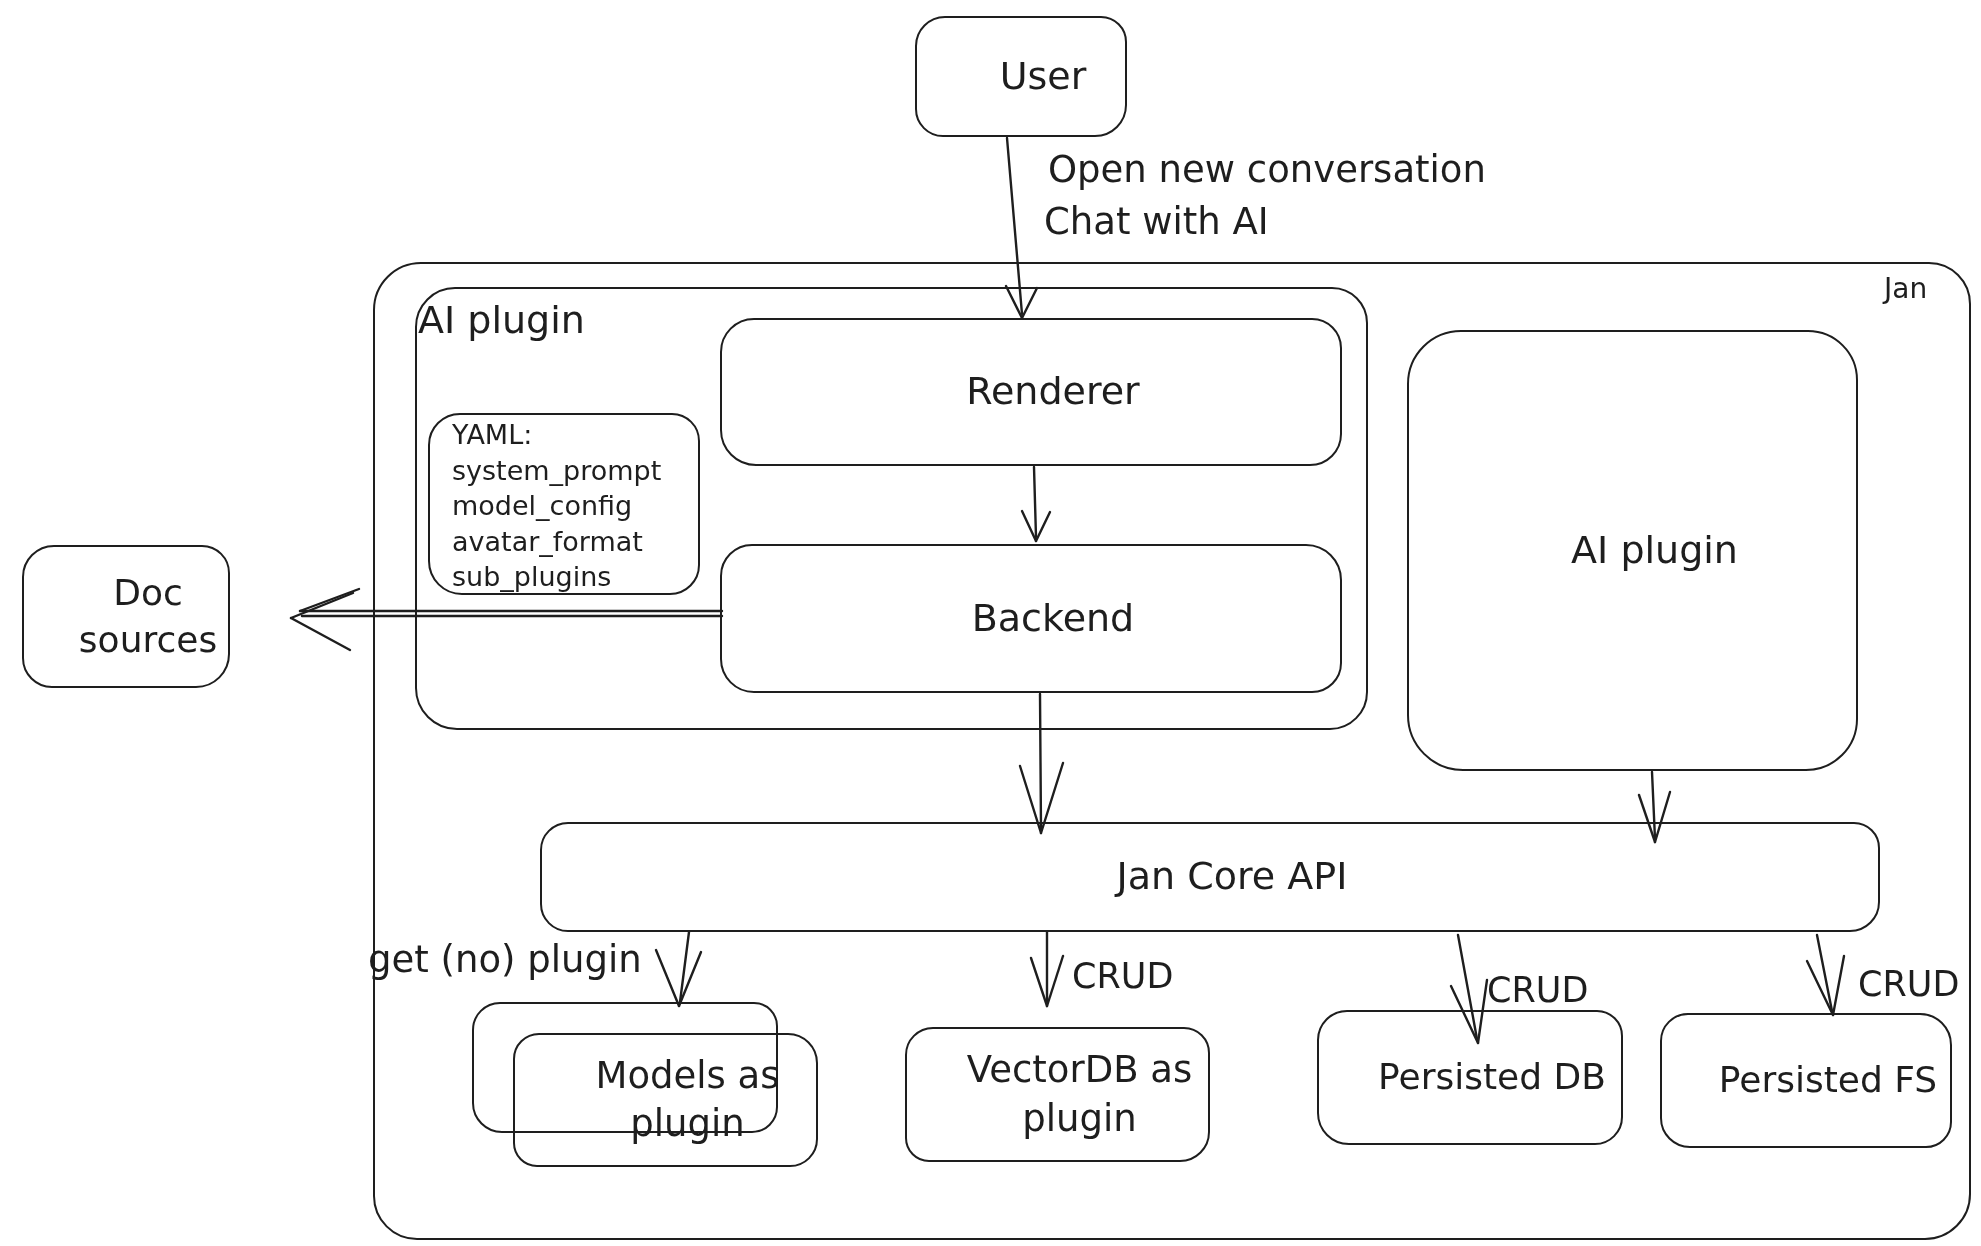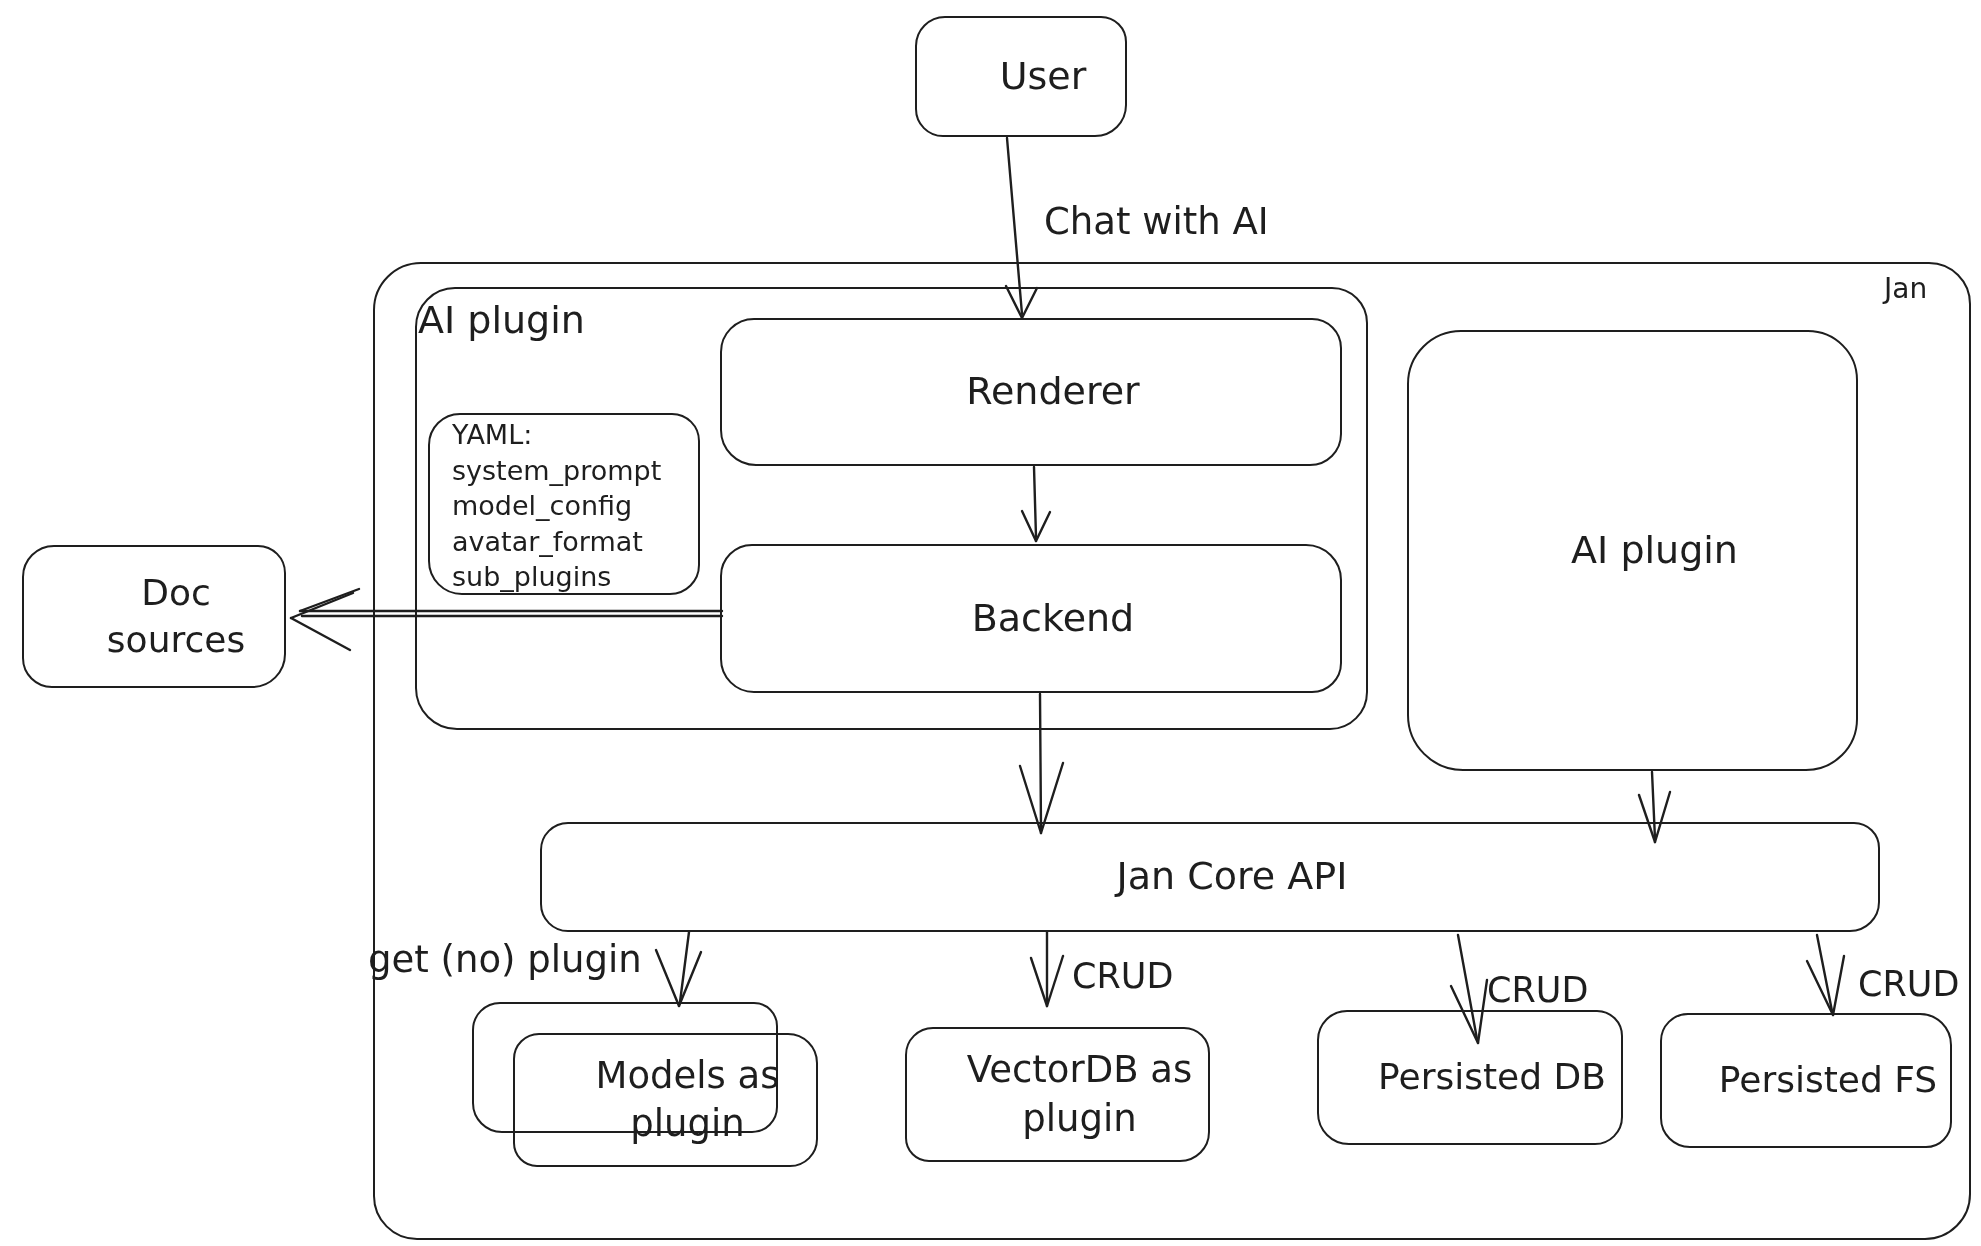--- a/index.html
+++ b/index.html
@@ -117,20 +117,21 @@
   <div class="box container-box" style="left:373px; top:262px; width:1598px; height:978px; border-radius:48px 42px 46px 44px;"></div>
   <div class="floating-label" style="left:1884px; top:272px; font-size:28px;">Jan</div>
 
   <div class="box container-box" style="left:415px; top:287px; width:953px; height:443px; border-radius:40px 36px 38px 42px;"></div>
   <div class="floating-label" style="left:418px; top:298px; font-size:38px;">AI plugin</div>
 
   <div class="box" style="left:915px; top:16px; width:212px; height:121px; border-radius:30px 26px 32px 28px;">
     <span class="node-label-text" style="font-size:38px;">User</span>
   </div>
 
+  <div class="floating-label" style="left:1048px; top:148px;">Open new conversation</div>
   <div class="floating-label" style="left:1044px; top:200px;">Chat with AI</div>
 
   <div class="box yaml-box" style="left:428px; top:413px; width:272px; height:182px; border-radius:32px 28px 30px 34px;justify-content:center;">
     <div>YAML:</div>
     <div>system_prompt</div>
     <div>model_config</div>
     <div>avatar_format</div>
     <div>sub_plugins</div>
   </div>
 
@@ -139,21 +140,21 @@
   </div>
 
   <div class="box" style="left:720px; top:318px; width:622px; height:148px; border-radius:34px 30px 32px 36px;">
     <span class="node-label-text" style="font-size:38px;">Renderer</span>
   </div>
 
   <div class="box" style="left:1407px; top:330px; width:451px; height:441px; border-radius:54px 50px 52px 56px;">
     <span class="node-label-text" style="font-size:38px;">AI plugin</span>
   </div>
 
-  <div class="box" style="left:22px; top:545px; width:264px; height:143px; border-radius:32px 28px 34px 30px;">
+  <div class="box" style="left:22px; top:545px; width:208px; height:143px; border-radius:32px 28px 34px 30px;">
     <span class="node-label-text" style="font-size:36px;">Doc sources</span>
   </div>
 
   <div class="box" style="left:540px; top:822px; width:1340px; height:110px; border-radius:28px 26px 30px 28px;">
     <span class="node-label-text" style="font-size:38px;">Jan Core API</span>
   </div>
 
   <div class="floating-label" style="left:368px; top:938px;">get (no) plugin</div>
   <div class="floating-label crud-label" style="left:1072px; top:956px;">CRUD</div>
   <div class="floating-label crud-label" style="left:1487px; top:970px;">CRUD</div>

